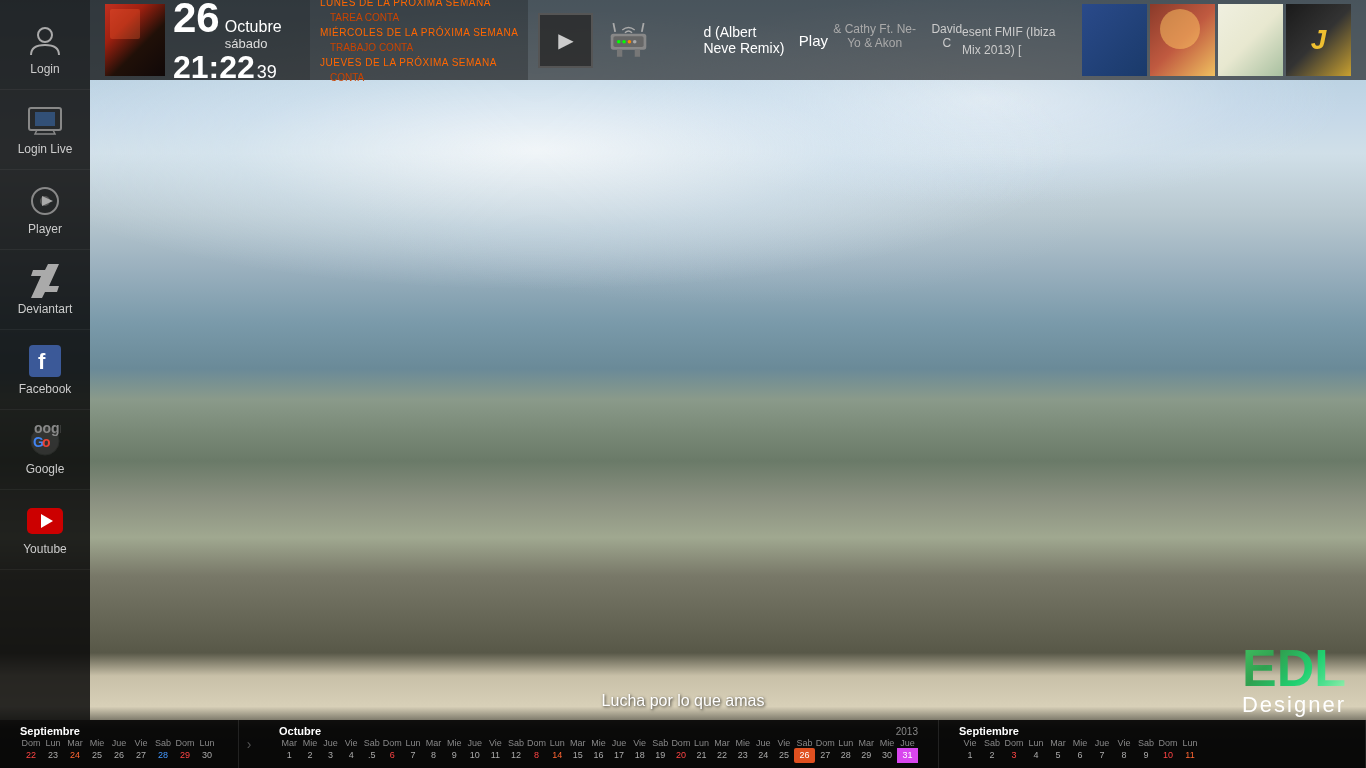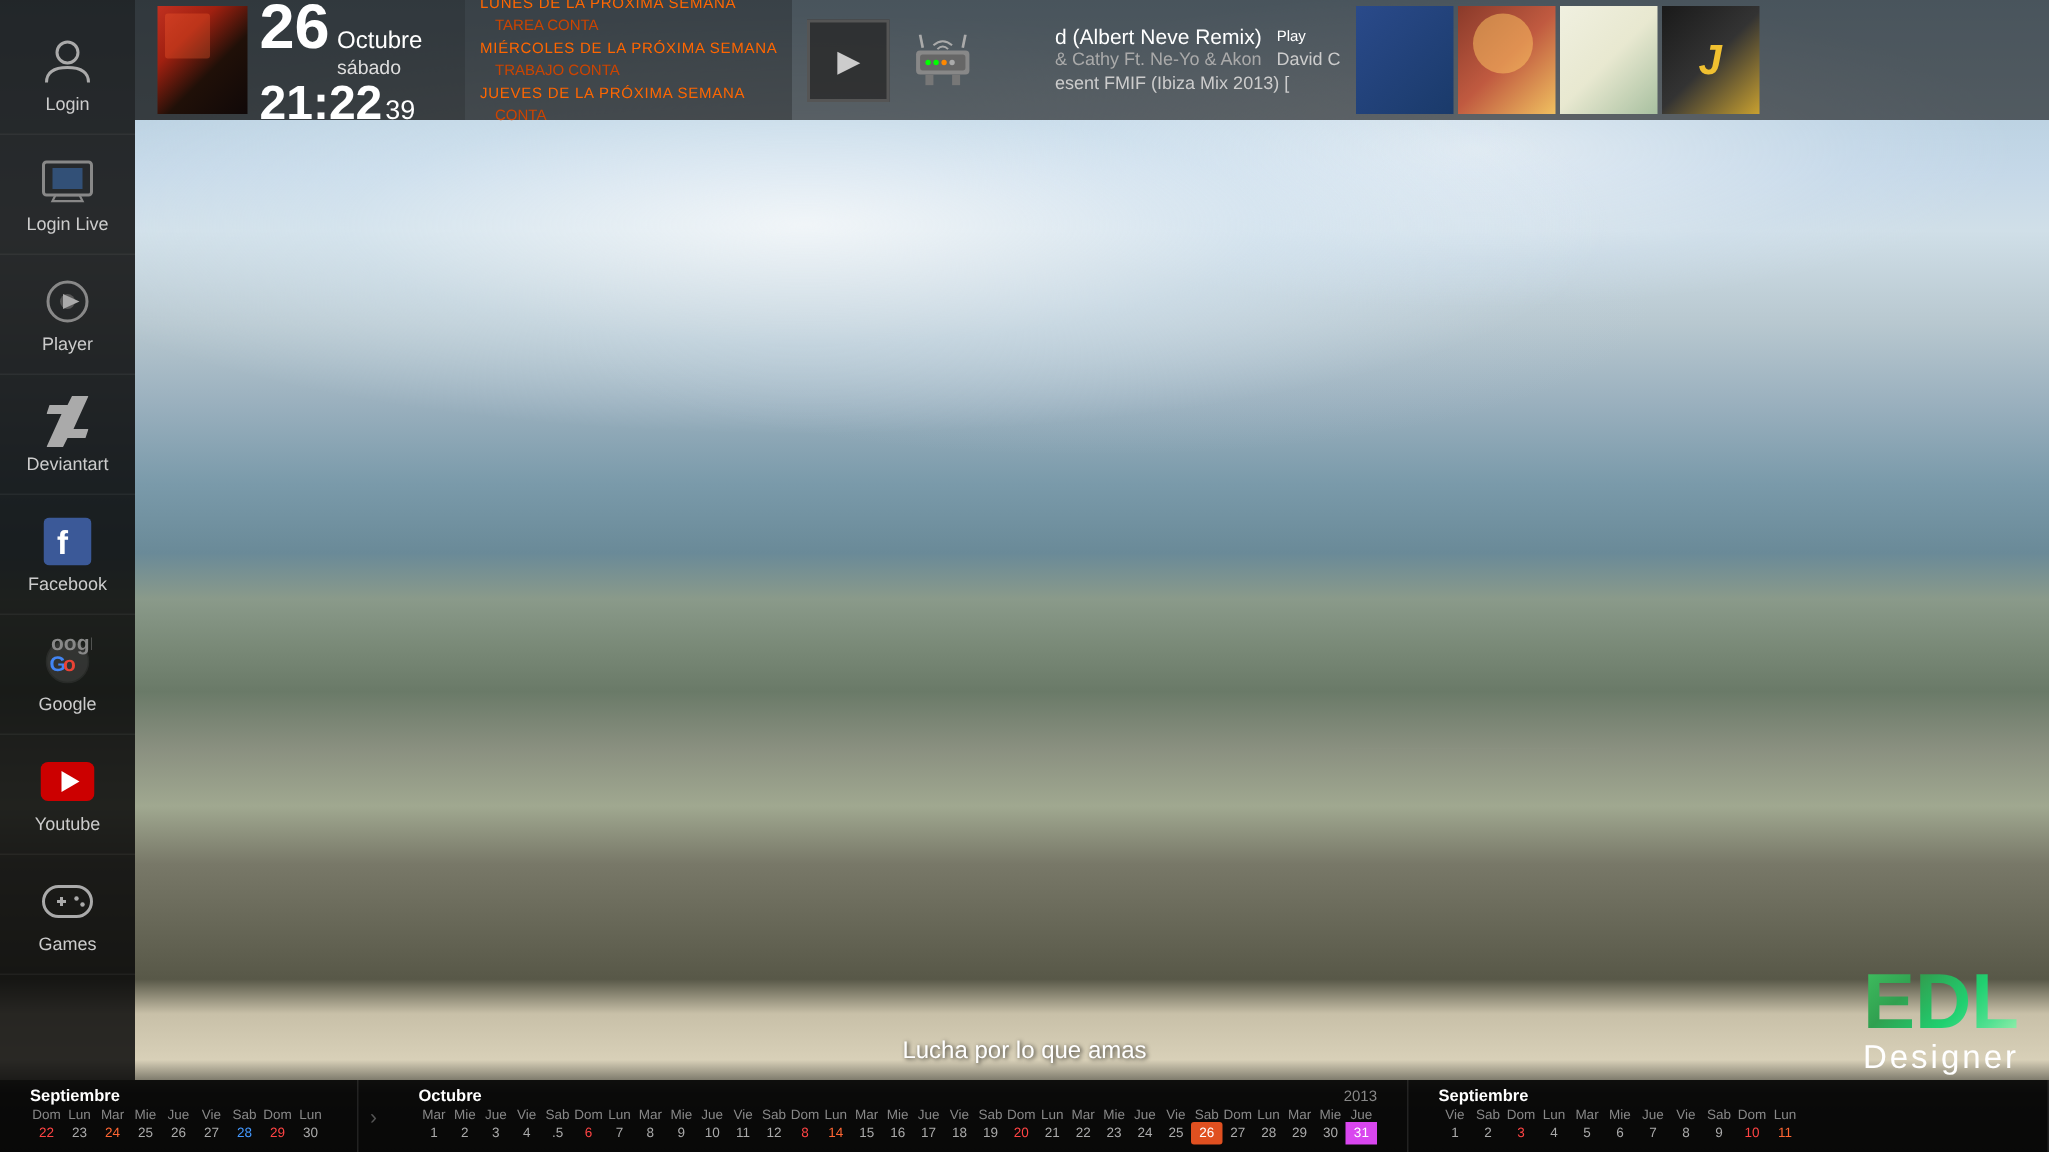--- a/index.html
+++ b/index.html
@@ -189,21 +189,21 @@
     #music-bar {
       flex: 1;
       background: rgba(10,10,10,0.6);
       display: flex;
       align-items: center;
       padding: 0 15px;
       overflow: hidden;
     }
     #music-info {
       display: flex;
-      flex-direction: column;
+      flex-direction: row;
     }
 
     
     #album-art-row {
       display: flex;
       align-items: center;
       gap: 3px;
       margin-left: 10px;
     }
     .album-thumb {
@@ -428,32 +428,20 @@
   <div class="sidebar-item">
     <div class="sidebar-icon">
       <svg width="36" height="26" viewBox="0 0 36 26">
         <rect width="36" height="26" rx="5" fill="#cc0000"></rect>
         <polygon points="14,6 14,20 26,13" fill="white"></polygon>
       </svg>
     </div>
     <span>Youtube</span>
   </div>
 
-  <div class="sidebar-item">
-    <div class="sidebar-icon">
-      <svg width="36" height="28" viewBox="0 0 36 28">
-        <rect x="2" y="4" width="32" height="20" rx="10" stroke="#aaa" stroke-width="2" fill="none"></rect>
-        <line x1="11" y1="14" x2="17" y2="14" stroke="#aaa" stroke-width="2"></line>
-        <line x1="14" y1="11" x2="14" y2="17" stroke="#aaa" stroke-width="2"></line>
-        <circle cx="24" cy="12" r="1.5" fill="#aaa"></circle>
-        <circle cx="28" cy="16" r="1.5" fill="#aaa"></circle>
-      </svg>
-    </div>
-    <span>Games</span>
-  </div>
 </div>
 
 <div id="topbar">
 
   <div id="clock-widget">
     <div id="dj-image"></div>
     <div style="width:8px"></div>
     <div id="clock-info">
       <div style="display:flex; align-items:baseline; gap:5px;">
         <span id="clock-day">26</span>
@@ -501,21 +489,21 @@
         <path d="M18 8 Q25 2 32 8" stroke="#aaa" stroke-width="1.5" fill="none"></path>
         <path d="M21 11 Q25 7 29 11" stroke="#aaa" stroke-width="1.5" fill="none"></path>
       </svg>
     </div>
   </div>
 
   <div id="music-bar">
     <div id="music-info">
       <div style="display:flex; align-items:center; gap:10px;">
         <span style="font-size:14px;color:#fff;">d (Albert Neve Remix)</span>
-        <span style="font-size:10px;color:#fff;">Play</span>
+        <span style="font-size:15px;color:#fff;">Play</span>
       </div>
       <div style="display:flex; gap:10px;text-align:center;">
         <span style="font-size:12px;color:#aaa;">&amp; Cathy Ft. Ne-Yo &amp; Akon</span>
         <span style="font-size:12px;color:#ccc;">David C</span>
       </div>
       <div>
         <span style="font-size:12px;color:#ccc;">esent FMIF (Ibiza Mix 2013) [</span>
       </div>
     </div>
 

